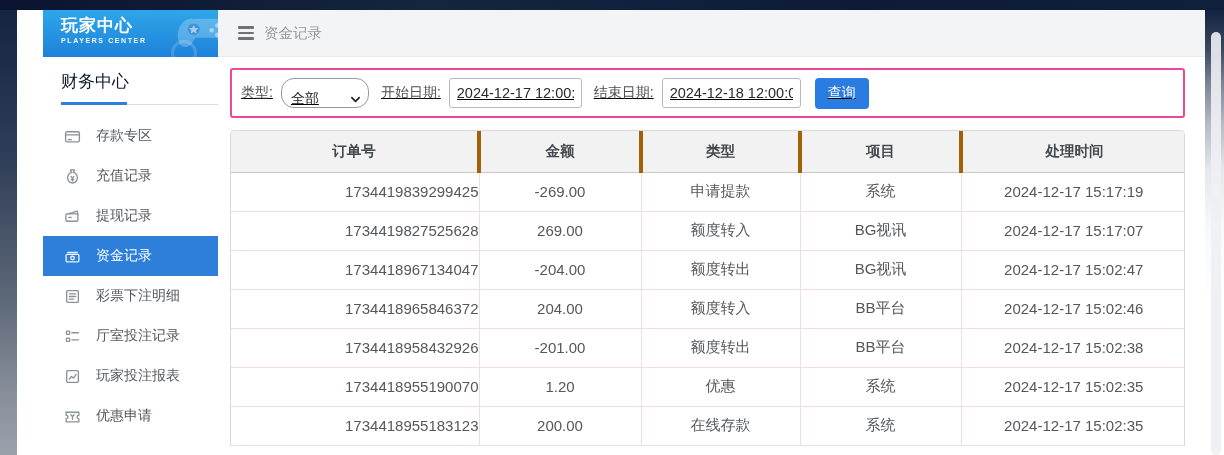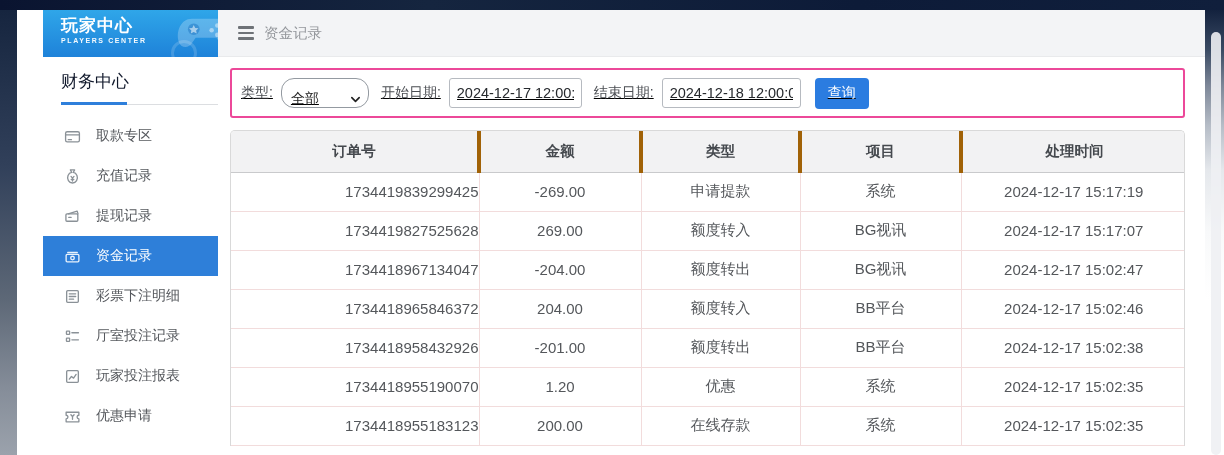--- a/index.html
+++ b/index.html
@@ -113,21 +113,21 @@
       <span class="blue"></span>
   </div>
   <div class="menu">
       <div class="menu-item">
     <span class="menu-icon">
           <svg viewBox="0 0 16 16">
             <rect x="1.5" y="3.5" width="13" height="9.5" rx="1.5"></rect>
             <path d="M1.5 6.5h13M4 11h3"></path>
           </svg>
         </span>
-    <span>取款专区</span>
+    <span>存款专区</span>
 
   </div>
       <div class="menu-item">
     <span class="menu-icon">
           <svg viewBox="0 0 16 16">
             <path d="M6 1.8h4L8.7 4.2a4.6 5 0 1 1-1.4 0Z"></path>
             <path d="M6.6 7.9 8 9.5l1.4-1.6M8 9.5v2.7M6.8 10.8h2.4"></path>
           </svg>
         </span>
     <span>充值记录</span>

